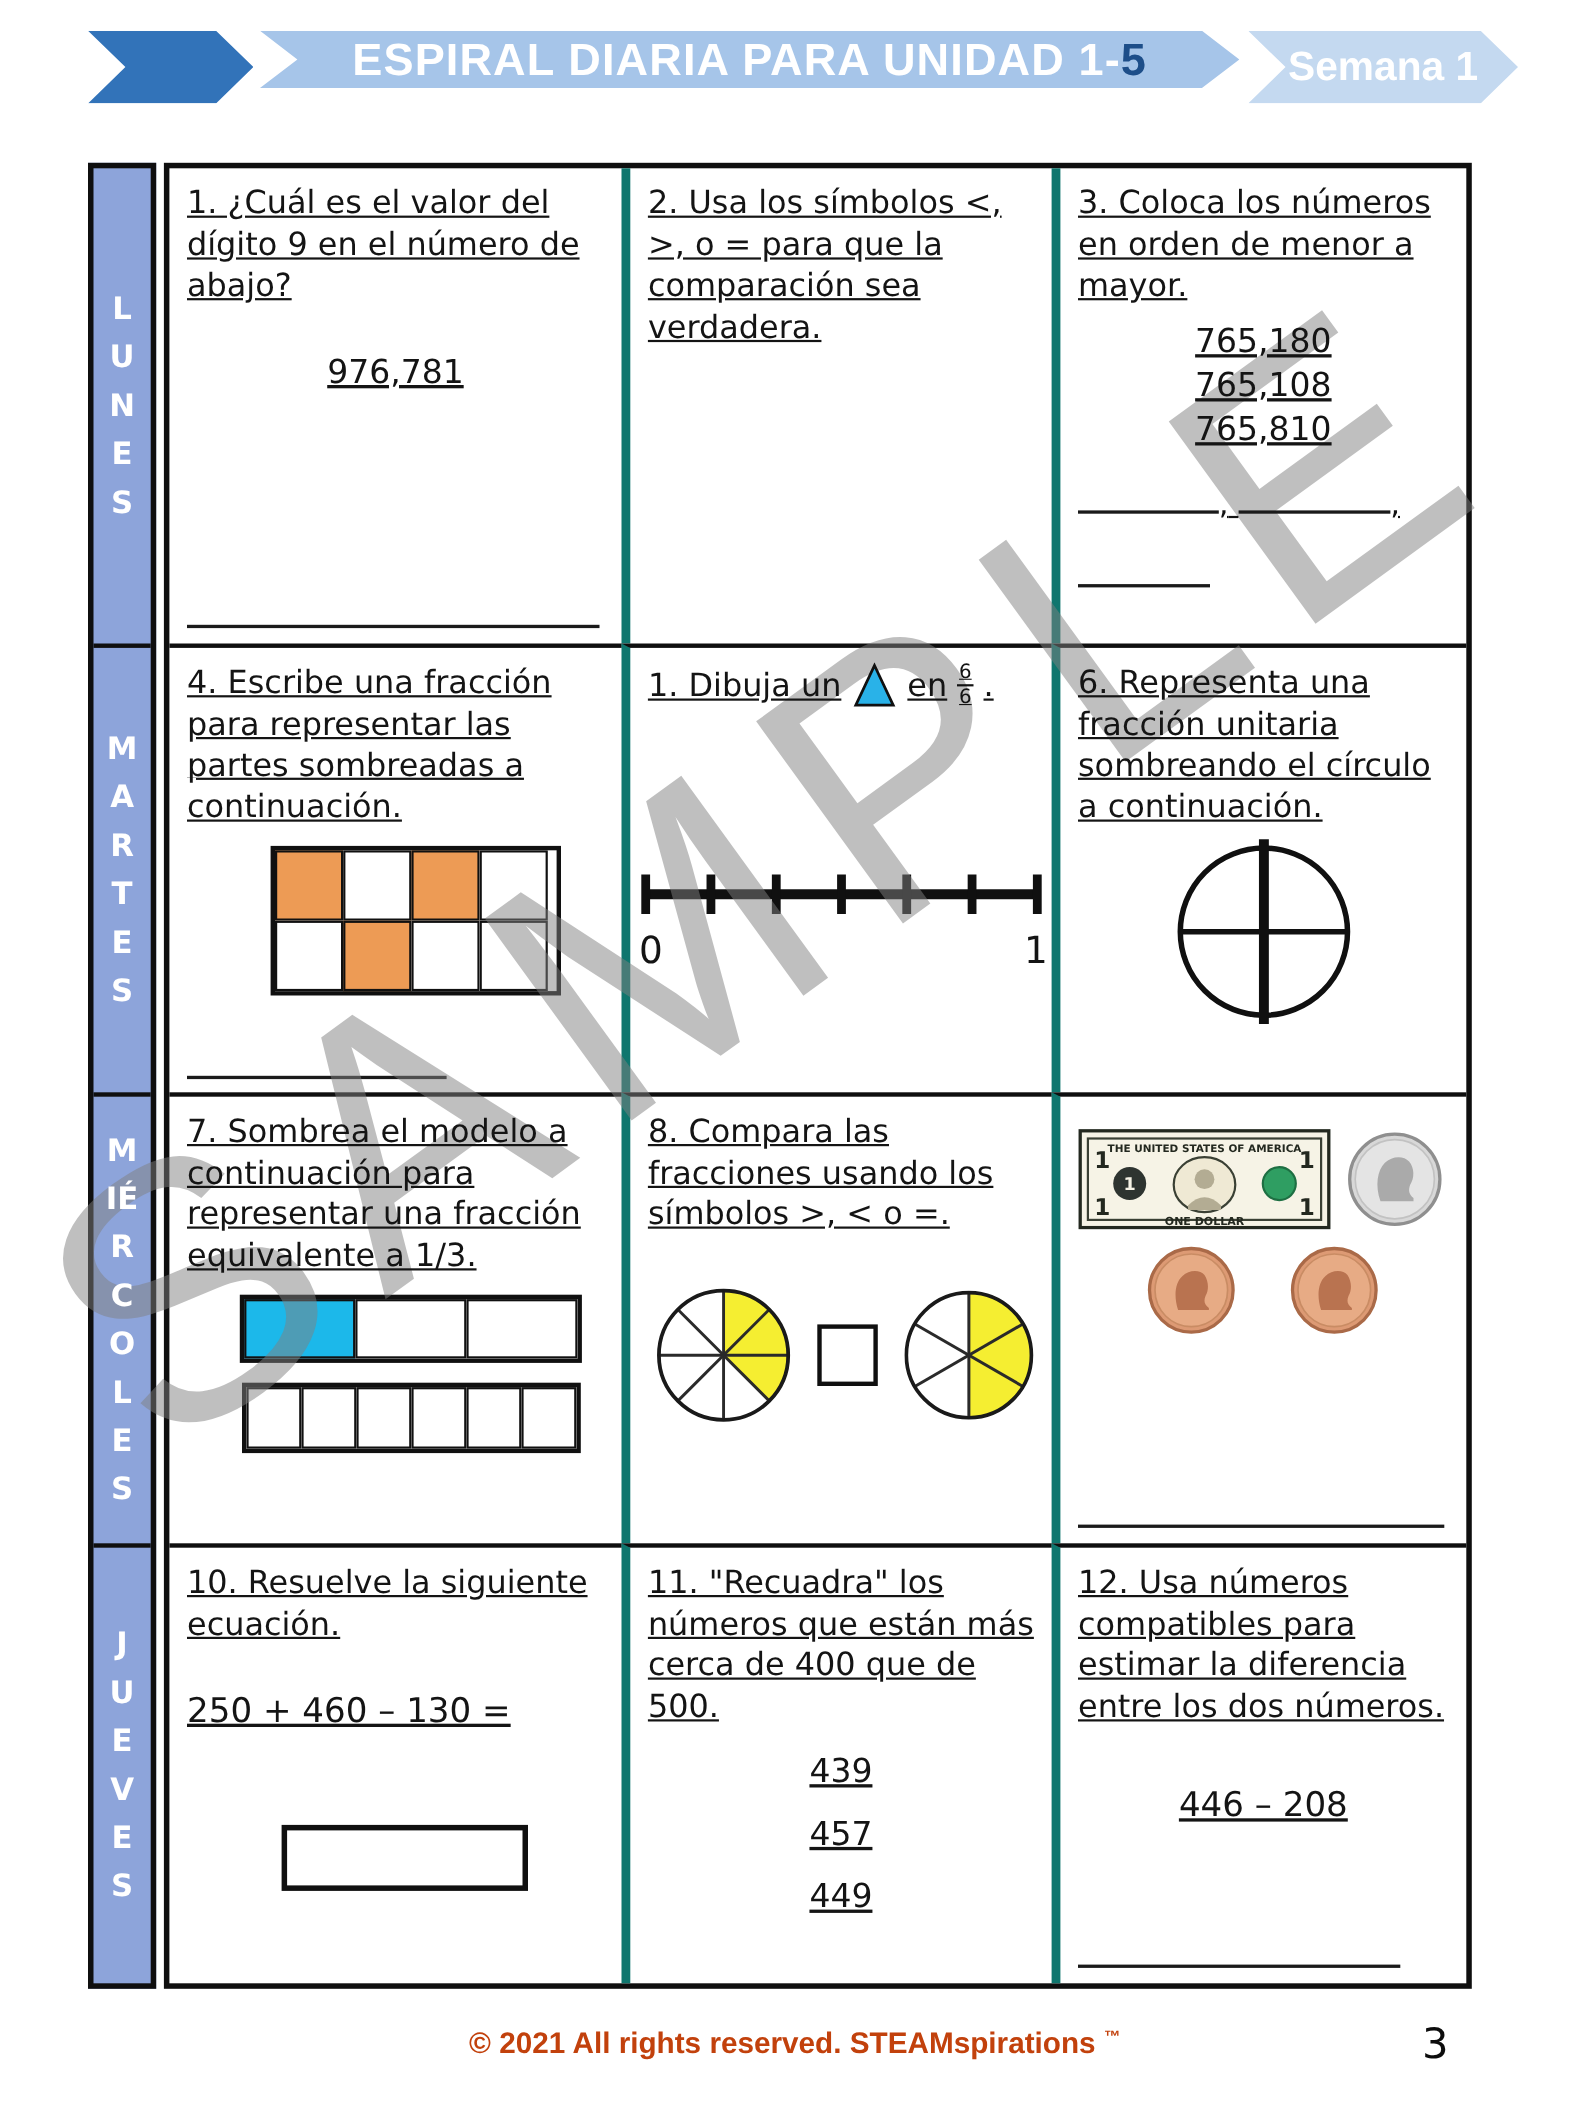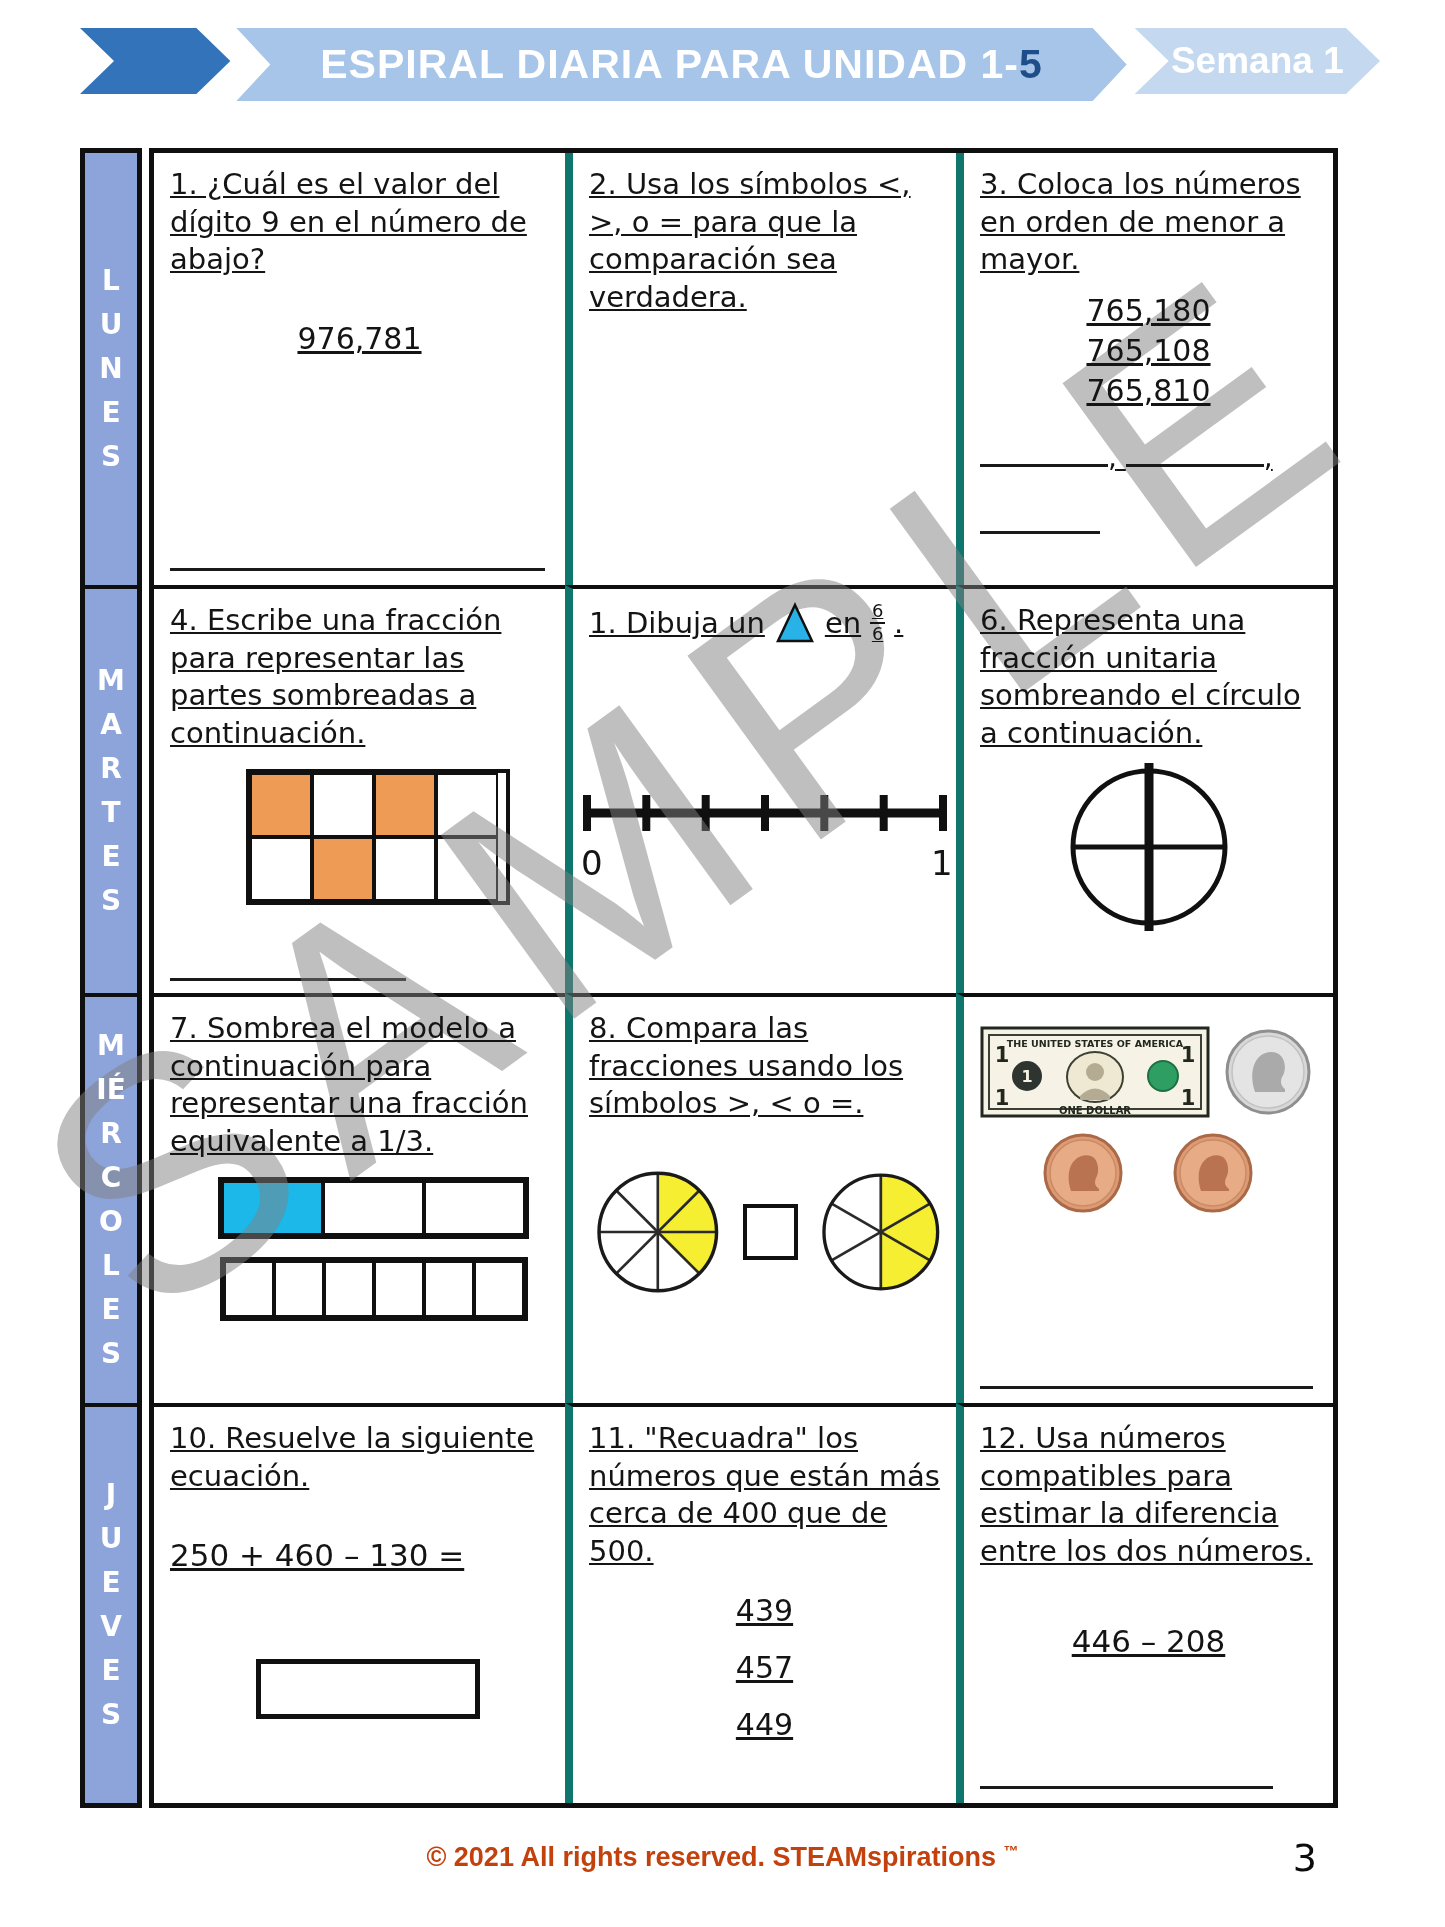--- a/index.html
+++ b/index.html
@@ -5,21 +5,21 @@
   * { margin:0; padding:0; box-sizing:border-box; }
   body { background:#fff; }
   .page { position:relative; width:1445px; height:1927px; background:#ffffff; overflow:hidden;
           font-family:"DejaVu Sans", sans-serif; color:#141414; }
   .z { position:relative; z-index:10; }
 
   
   .hdr { position:absolute; left:80px; top:28px; width:1300px; height:66px; display:flex; z-index:10; }
   .chev { clip-path:polygon(0 0, calc(100% - 34px) 0, 100% 50%, calc(100% - 34px) 100%, 0 100%, 34px 50%); }
   .chev-left { width:152px; height:66px; background:#3273b9; margin-right:6px; }
-  .banner { width:900px; height:73px; background:#a6c5e9; margin-right:8px;
+  .banner { width:900px; height:52px; background:#a6c5e9; margin-right:8px;
             display:flex; align-items:center; justify-content:center;
             font-family:"Liberation Sans", sans-serif; font-weight:bold; font-size:41px; color:#ffffff;
             letter-spacing:1px; }
   .banner .accent { color:#1d4e89; }
   .chev-week { width:248px; height:66px; background:#c4d9f0; display:flex; align-items:center; justify-content:center;
                font-family:"Liberation Sans", sans-serif; font-weight:bold; font-size:37px; color:#ffffff; }
 
   
   .watermark { position:absolute; left:695px; top:790px; z-index:5; pointer-events:none;
                transform:translate(-50%,-50%) rotate(-36deg); transform-origin:center;

